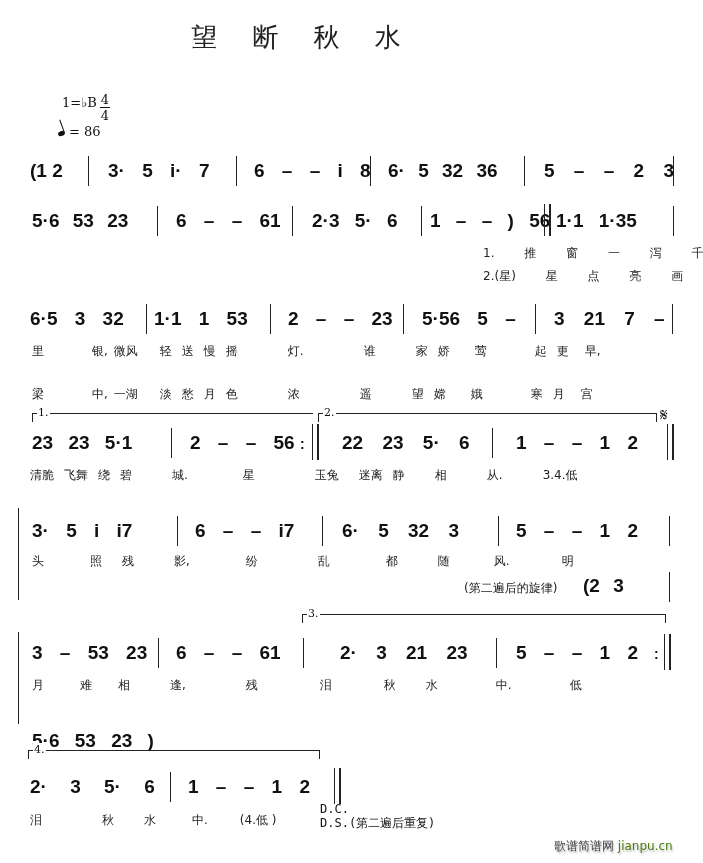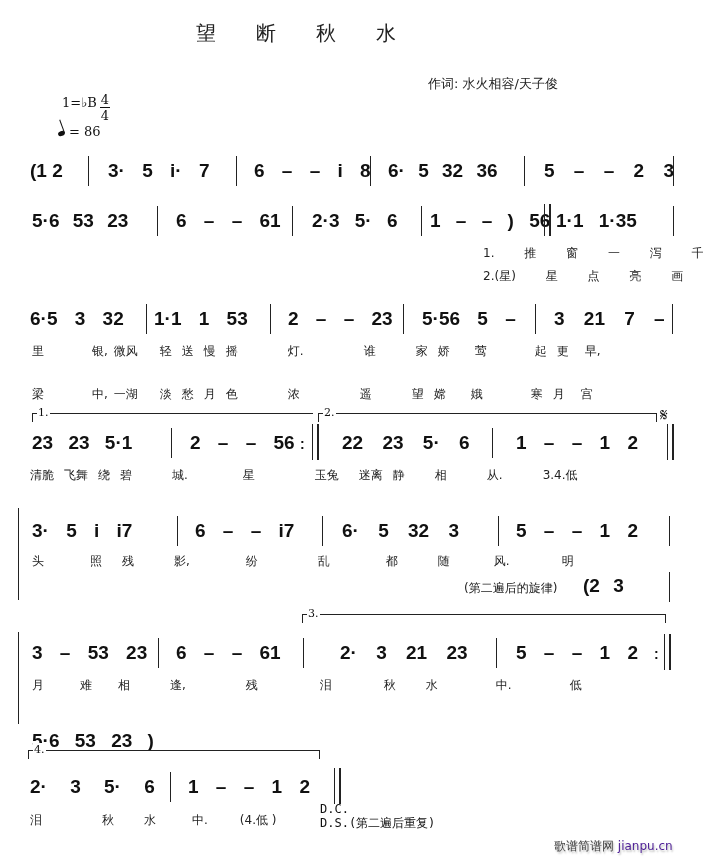--- a/index.html
+++ b/index.html
@@ -1,46 +1,45 @@
 <!DOCTYPE html>
 <html><head>
 <meta charset="utf-8">
 <style>
   html, body { margin:0; padding:0; background:#fff; }
   body { width:703px; height:863px; position:relative; overflow:hidden; font-family:"Liberation Sans", sans-serif; color:#111; }
   .abs { position:absolute; }
-  .title { left:0; width:606px; top:20px; text-align:center; font-family:Liberation Mono, monospace; font-size:20px; letter-spacing:14px; color:#222; }
+  .title { left:0; width:606px; top:20px; text-align:center; font-family:Liberation Sans, sans-serif; font-size:26px; letter-spacing:14px; color:#222; }
   .credits { left:428px; top:76px; font-family:"DejaVu Sans", sans-serif; font-size:13px; line-height:15px; color:#222; }
   .credits .row { white-space:nowrap; }
   .credits .date { padding-left:50px; font-family:"DejaVu Sans Mono", monospace; }
   .key { left:62px; top:95px; font-family:"DejaVu Serif", serif; font-size:13px; }
   .timesig { left:100px; top:93px; font-family:"DejaVu Serif", serif; font-size:13px; line-height:13px; text-align:center; }
   .timesig .bar { border-top:1px solid #111; width:10px; margin:1px auto; }
   .tempo { left:58px; top:124px; font-family:"DejaVu Serif", serif; font-size:13px; }
   .tempo .note { display:inline-block; width:7px; height:5px; background:#111; border-radius:50%; transform:rotate(-20deg); margin-right:4px; position:relative; }
   .tempo .note::after { content:""; position:absolute; right:0; bottom:2px; width:1px; height:14px; background:#111; }
   .n { font-weight:bold; font-size:19px; font-family:"Liberation Sans", sans-serif; white-space:nowrap; }
   .bl { width:1px; background:#222; }
   .dbl { width:4px; border-left:1px solid #222; border-right:2px solid #222; }
   .lyr { font-family:"DejaVu Sans", sans-serif; font-size:12px; color:#222; white-space:nowrap; }
   .volta { border-top:1px solid #222; border-left:1px solid #222; height:8px; }
   .volta.r { border-right:1px solid #222; }
   .vlabel { font-family:"DejaVu Serif", serif; font-size:11px; background:#fff; padding:0 1px; position:absolute; top:-8px; left:4px; }
   .ds { font-family:"DejaVu Sans Mono", monospace; font-size:12px; line-height:14px; }
   .watermark { left:554px; top:838px; font-family:"DejaVu Serif", serif; font-size:12px; color:#444; text-shadow:1px 2px 2px #bbb; }
-  .watermark .site { color:#4c1d95; font-family:"DejaVu Sans", sans-serif;text-align:right; }
+  .watermark .site { color:#4d7c0f; font-family:"DejaVu Sans", sans-serif;text-align:right; }
   .segno { left:660px; top:404px; font-size:18px; font-family:"DejaVu Serif", serif; }
 </style>
 </head>
 <body>
 
 <div class="abs title">望 断 秋 水</div>
 
 <div class="abs credits">
-  <div class="row">作词: 水火相容/天子俊</div>
 </div>
 
 <div class="abs key">1=♭B</div>
 <div class="abs timesig">
   <div>4</div>
   <div class="bar"></div>
   <div>4</div>
 </div>
 <div class="abs tempo"><span class="note"></span><span>= 86</span></div>
 

